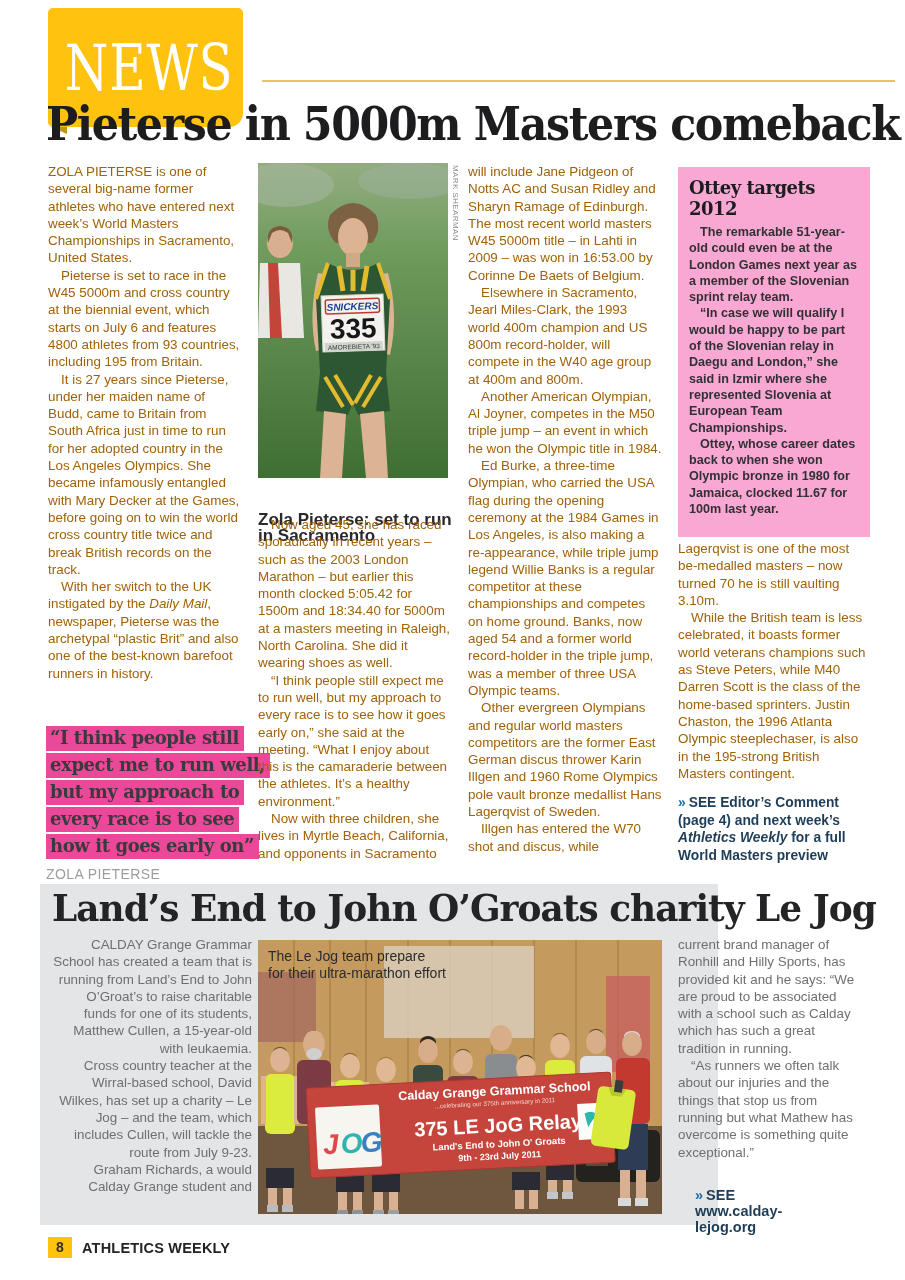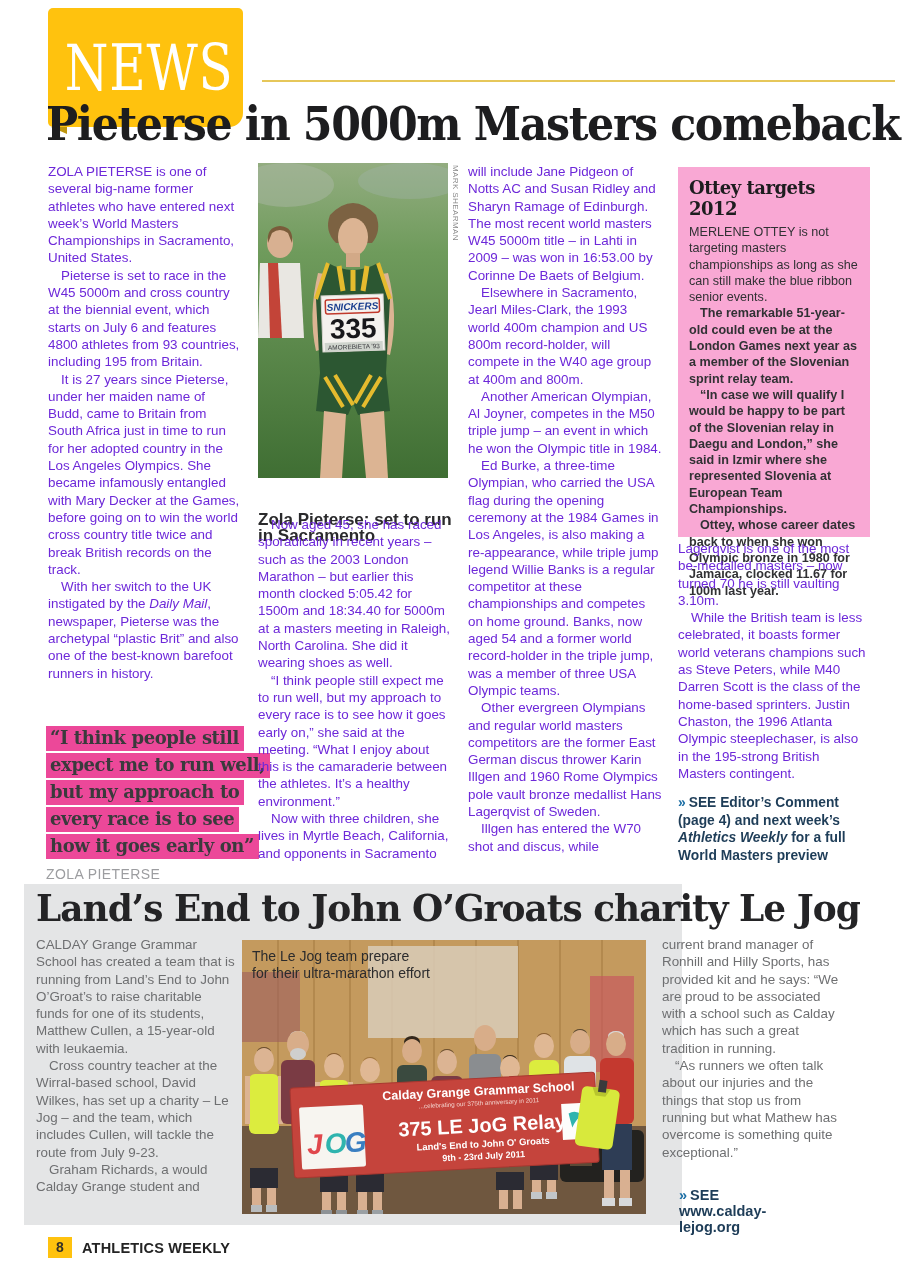--- a/index.html
+++ b/index.html
@@ -13,21 +13,21 @@
               border-top:7px solid #bf960f;border-left:16px solid transparent;}
   .news-badge .tag{font-family:"DejaVu Serif",serif;font-size:64px;color:#ffffff;letter-spacing:1px;
               transform:scaleX(0.78);transform-origin:center;}
   .header-rule{position:absolute;left:262px;top:80px;width:633px;height:2px;background:#e6c75a;}
 
   .headline1{position:absolute;left:46px;top:97px;font-family:"DejaVu Serif",serif;font-weight:bold;
              font-size:46px;color:#1d1d1f;letter-spacing:-1.5px;white-space:nowrap;
              transform:scaleX(0.93);transform-origin:left top;}
 
   
-  .col{position:absolute;width:194px;font-size:13.4px;line-height:17.3px;color:#6d28d9;}
+  .col{position:absolute;width:194px;font-size:13.4px;line-height:17.3px;color:#a16207;}
   .col p{margin:0;}
   .ind{text-indent:13px;}
   .c1{left:48px;top:163px;}
   .c2{left:258px;top:516px;}
   .c3{left:468px;top:163px;}
   .c4{left:678px;top:540px;width:192px;}
 
   
   .photo-zola{position:absolute;left:258px;top:163px;width:190px;height:315px;}
   .photo-credit{position:absolute;left:451px;top:165px;writing-mode:vertical-rl;font-size:8px;
@@ -49,27 +49,27 @@
             letter-spacing:-0.5px;}
   .ottey p{margin:0;font-size:12.6px;line-height:16.3px;color:#313134;}
   .ottey .ind{text-indent:11px;font-weight:bold;}
 
   
   .see-note{position:absolute;left:678px;top:794px;width:194px;color:#1e3d58;font-weight:bold;
             font-size:13.8px;line-height:17.6px;}
   .chev{color:#1d6fa5;margin-right:3px;}
 
   
-  .second{position:absolute;left:24px;top:884px;width:658px;height:341px;background:#e4e5e6;}
+  .second{position:absolute;left:40px;top:884px;width:658px;height:341px;background:#e4e5e6;padding-left:20px;}
   .headline2{position:absolute;left:12px;top:2px;font-family:"DejaVu Serif",serif;font-weight:bold;
              font-size:37px;color:#242426;letter-spacing:-1px;white-space:nowrap;
              transform:scaleX(0.97);transform-origin:left top;}
   .col2nd{position:absolute;width:200px;font-size:13.4px;line-height:17.3px;color:#6e6f71;}
   .col2nd p{margin:0;}
-  .l2{left:12px;top:52px;}
+  .l2{left:12px;top:52px;text-align:right;}
   .r2{left:638px;top:52px;width:185px;}
   .photo-group{position:absolute;left:218px;top:56px;width:404px;height:274px;}
   .group-caption{position:absolute;left:10px;top:8px;font-weight:normal;font-size:14px;line-height:17px;
                  color:#2b2b2d;}
   .see-link{position:absolute;left:638px;top:303px;color:#1e3d58;font-weight:bold;font-size:14.5px;margin-left:17px;}
 
   
   .footer-num{position:absolute;left:48px;top:1237px;width:24px;height:21px;background:#FFC20E;
               color:#33302a;font-weight:bold;font-size:14px;text-align:center;line-height:21px;}
   .footer-name{position:absolute;left:82px;top:1240px;font-weight:bold;font-size:14.5px;color:#232323;
@@ -160,21 +160,20 @@
     <p>will include Jane Pidgeon of Notts AC and Susan Ridley and Sharyn Ramage of Edinburgh. The most recent world masters W45 5000m title – in Lahti in 2009 – was won in 16:53.00 by Corinne De Baets of Belgium.</p>
     <p class="ind">Elsewhere in Sacramento, Jearl Miles-Clark, the 1993 world 400m champion and US 800m record-holder, will compete in the W40 age group at 400m and 800m.</p>
     <p class="ind">Another American Olympian, Al Joyner, competes in the M50 triple jump – an event in which he won the Olympic title in 1984.</p>
     <p class="ind">Ed Burke, a three-time Olympian, who carried the USA flag during the opening ceremony at the 1984 Games in Los Angeles, is also making a re-appearance, while triple jump legend Willie Banks is a regular competitor at these championships and competes on home ground. Banks, now aged 54 and a former world record-holder in the triple jump, was a member of three USA Olympic teams.</p>
     <p class="ind">Other evergreen Olympians and regular world masters competitors are the former East German discus thrower Karin Illgen and 1960 Rome Olympics pole vault bronze medallist Hans Lagerqvist of Sweden.</p>
     <p class="ind">Illgen has entered the W70 shot and discus, while</p>
   </div>
 
   <div class="ottey">
     <h3>Ottey targets 2012</h3>
-    <p>MERLENE OTTEY is not targeting masters championships as long as she can still make the blue ribbon senior events.</p>
     <p class="ind">The remarkable 51-year-old could even be at the London Games next year as a member of the Slovenian sprint relay team.</p>
     <p class="ind">“In case we will qualify I would be happy to be part of the Slovenian relay in Daegu and London,” she said in Izmir where she represented Slovenia at European Team Championships.</p>
     <p class="ind">Ottey, whose career dates back to when she won Olympic bronze in 1980 for Jamaica, clocked 11.67 for 100m last year.</p>
   </div>
 
   <div class="col c4">
     <p>Lagerqvist is one of the most be-medalled masters – now turned 70 he is still vaulting 3.10m.</p>
     <p class="ind">While the British team is less celebrated, it boasts former world veterans champions such as Steve Peters, while M40 Darren Scott is the class of the home-based sprinters. Justin Chaston, the 1996 Atlanta Olympic steeplechaser, is also in the 195-strong British Masters contingent.</p>
   </div>
 

